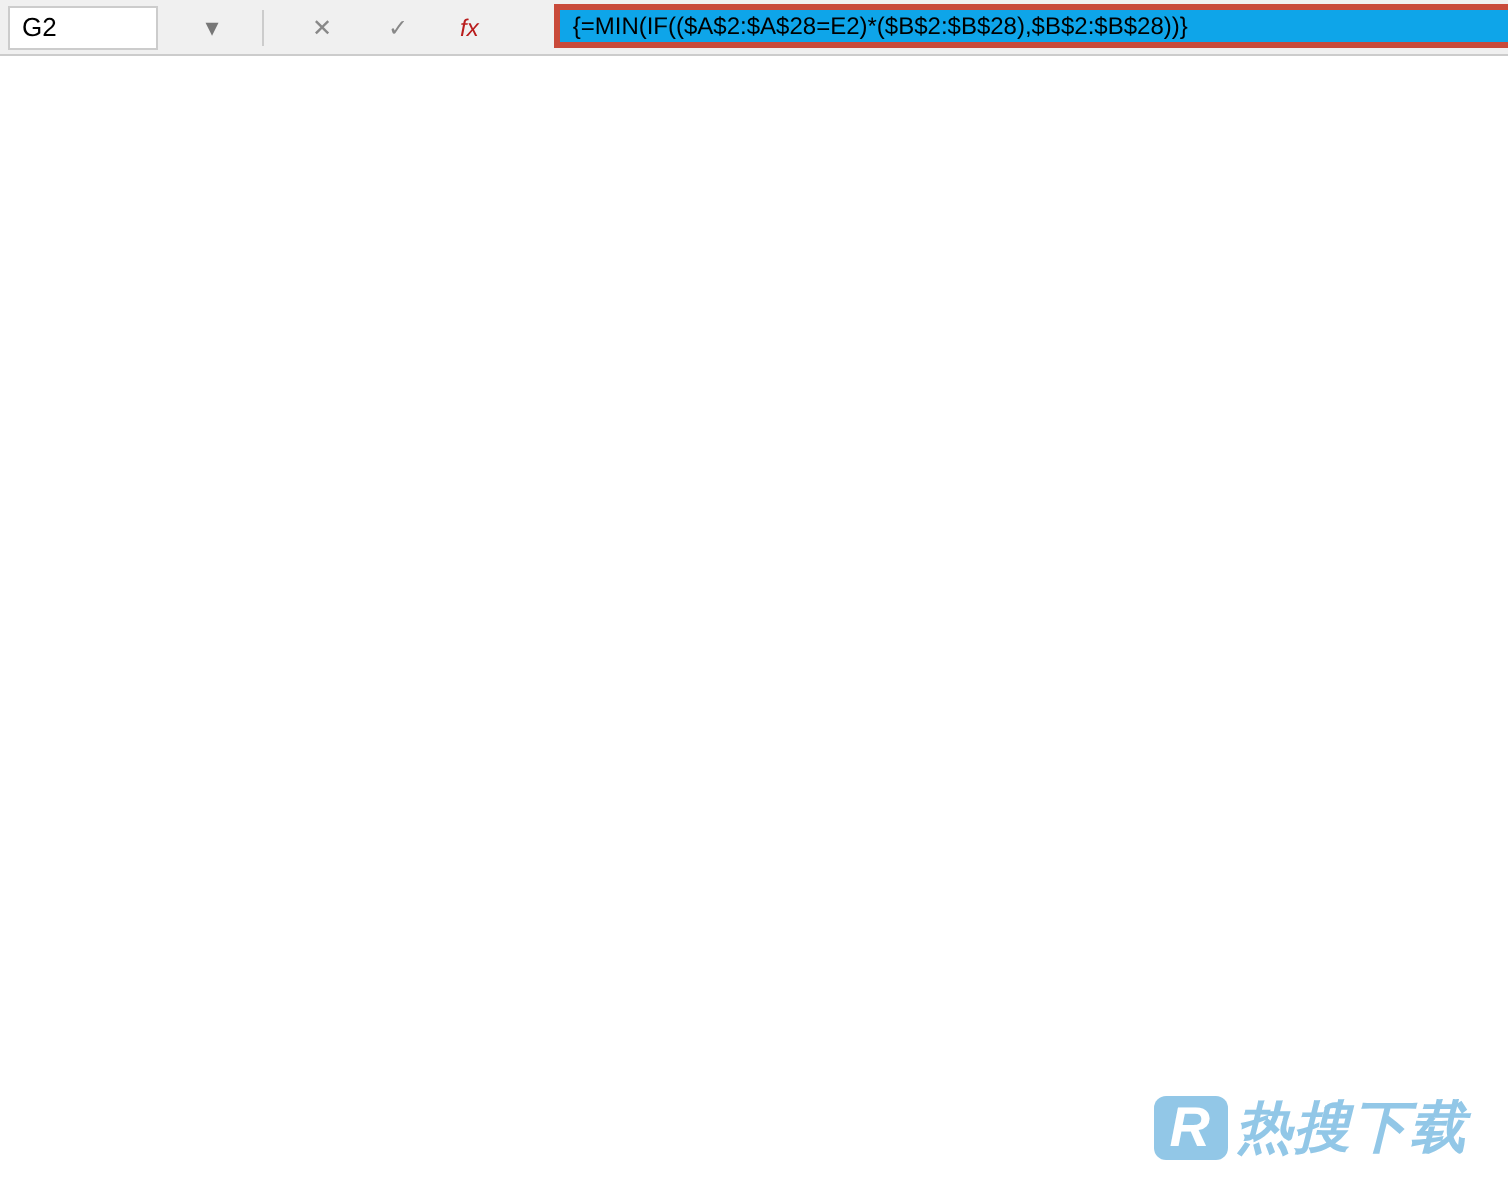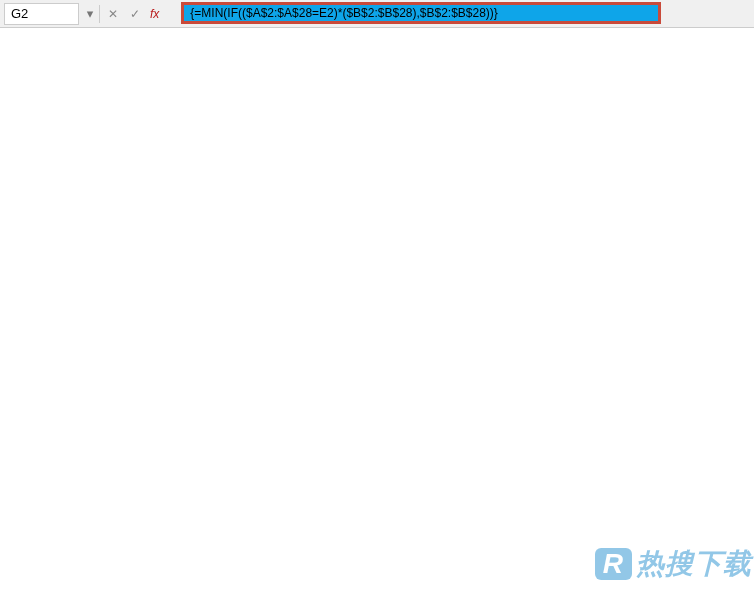--- a/index.html
+++ b/index.html
@@ -1,18 +1,18 @@
 <!DOCTYPE html>
 <html><head>
 <meta charset="utf-8">
 <style>
 * { margin: 0; padding: 0; box-sizing: border-box; }
 body { font-family: Arial, "Microsoft YaHei", sans-serif; font-size: 13px; background: #fff; overflow: hidden; }
 
-.formula-bar { display: flex; align-items: center; height: 28px; border-bottom: 1px solid #ccc; background: #f0f0f0; }
+.formula-bar { display: flex; align-items: center; height: 28px; border-bottom: 1px solid #ccc; background: #f0f0f0; gap: 16px; }
 .name-box { width: 75px; height: 22px; background: #fff; border: 1px solid #ccc; padding: 2px 6px; margin: 0 4px; display: flex; align-items: center; }
 .fb-sep { width: 1px; height: 18px; background: #ccc; margin: 0 2px; }
 .fb-dropdown { width: 14px; text-align: center; color: #777; cursor: pointer; }
 .fb-btn { width: 22px; height: 22px; display: flex; align-items: center; justify-content: center; color: #888; cursor: pointer; font-size: 12px; }
 .fx-label { font-style: italic; color: #b91c1c; font-size: 12px; margin: 0 4px; }
 .formula-input-wrap { flex: 1; position: relative; height: 24px; }
 .formula-input { width: 480px; height: 22px; background: #0ea5e9; border: 3px solid #c94a3a; padding: 1px 6px; display: flex; align-items: center; font-size: 12px; position: absolute; left: 18px; top: 0; }
 
 .grid-wrap { position: relative; }
 .corner { position: absolute; left: 0; top: 0; width: 30px; height: 20px; background: #e8e8e8; border-right: 1px solid #bbb; border-bottom: 1px solid #bbb; }
@@ -40,21 +40,21 @@
 .header-cell { background: #a6a6a6; font-weight: bold; }
 
 
 .tbl-border-r { border-right: 1px solid #000 !important; }
 .tbl-border-b { border-bottom: 1px solid #000 !important; }
 .tbl-border-l { border-left: 1px solid #000; }
 .tbl-border-t { border-top: 1px solid #000; }
 
 .sel-cell { outline: 3px solid #c94a3a; outline-offset: -2px; }
 
-.watermark { position: absolute; right: 2px; bottom: 10px; font-size: 28px; font-weight: bold; font-style: italic; color: #3a9bd4; opacity: 0.55; letter-spacing: 1px; }
+.watermark { position: absolute; right: 20px; bottom: 10px; font-size: 28px; font-weight: bold; font-style: italic; color: #3a9bd4; opacity: 0.55; letter-spacing: 1px; }
 .watermark .r-badge { display: inline-block; background: #3a9bd4; color: #fff; border-radius: 6px; padding: 0 8px; margin-right: 4px; }
 </style>
 </head>
 <body>
 
 <div class="formula-bar">
   <div class="name-box">G2</div>
   <div class="fb-dropdown">▾</div>
   <div class="fb-sep"></div>
   <div class="fb-btn">✕</div>

